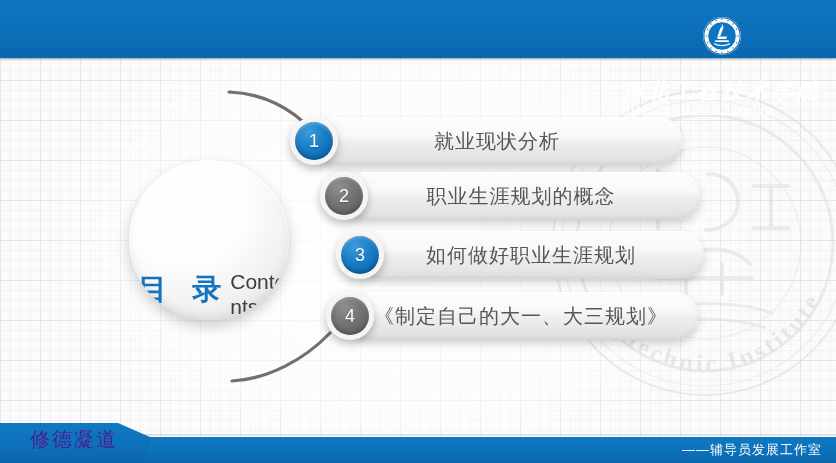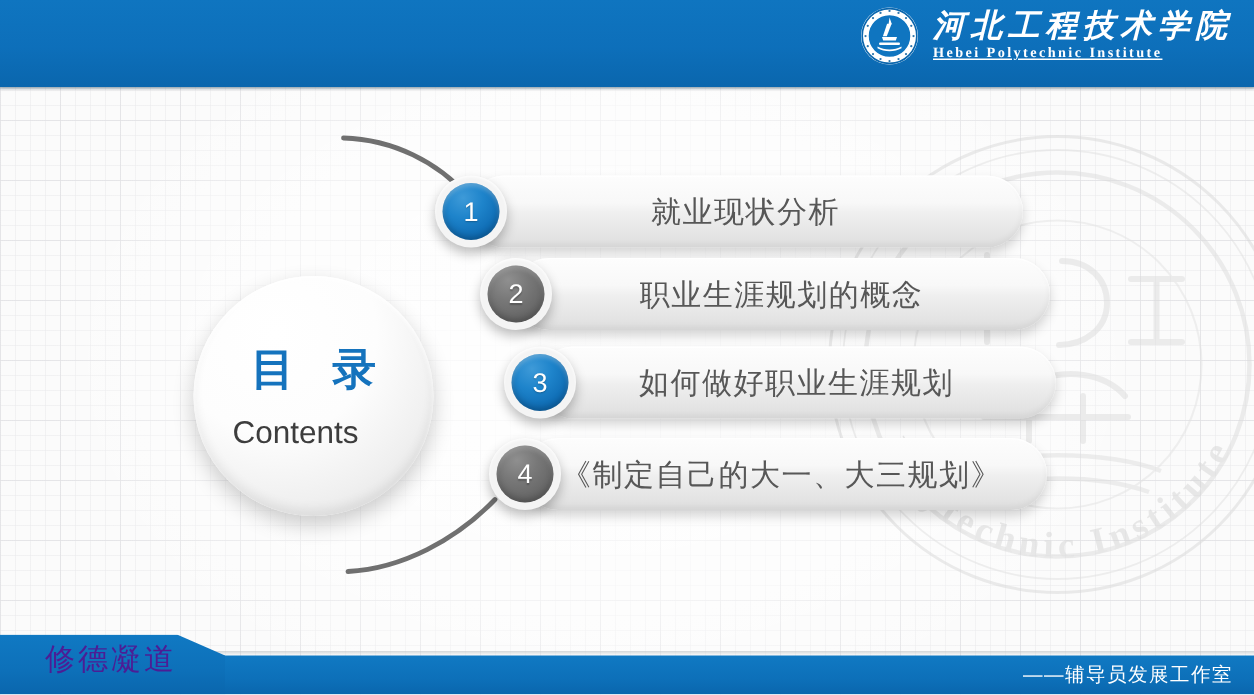--- a/index.html
+++ b/index.html
@@ -61,24 +61,25 @@
   }
   .header-underline {
     position: absolute;
     left: 0; top: 58px;
     width: 836px; height: 2px;
     background: linear-gradient(to bottom, rgba(120,150,170,0.55), rgba(200,210,215,0));
   }
   .logo-block {
     position: absolute;
     right: 14px;
-    top: 4px;
-    display: flex;
-    align-items: center;
-    gap: 9px;
+    top: 16px;
+    display: flex;
+    align-items: center;
+    gap: 25px;
+    flex-direction: column;
   }
   .logo-mark { width: 40px; height: 40px; flex: 0 0 40px; }
   .logo-mark svg { width: 100%; height: 100%; display: block; }
   .logo-words { display: flex; flex-direction: column; line-height: 1; }
   .logo-cn {
     font-family: "Liberation Serif", "DejaVu Serif", serif;
     font-size: 21px;
     letter-spacing: 4px;
     color: #ffffff;
     font-weight: 700;
@@ -101,33 +102,33 @@
     position: absolute;
     left: 0; top: 0;
     width: 836px; height: 463px;
     pointer-events: none;
   }
 
   
   .contents-circle {
     position: absolute;
     left: 129px;
-    top: 184px;
+    top: 160px;
     width: 160px;
     height: 160px;
     border-radius: 50%;
     background:
       radial-gradient(circle at 34% 24%, #ffffff 0%, #fdfdfd 42%, #f0f0f0 70%, #e2e2e2 92%, #d8d8d8 100%);
     box-shadow:
       0 6px 14px rgba(0,0,0,0.20),
       inset 0 2px 3px rgba(255,255,255,0.95),
       inset 0 -4px 7px rgba(0,0,0,0.07);
     display: flex;
-    flex-direction: column;
-    align-items: center;
+    flex-direction: row;
+    align-items: flex-end;
     justify-content: center;
     overflow: hidden;
   }
   .contents-cn {
     font-family: "Liberation Serif", "DejaVu Serif", serif;
     font-size: 29px;
     font-weight: 700;
     color: #1573bd;
     letter-spacing: 9px;
     text-indent: 9px;

